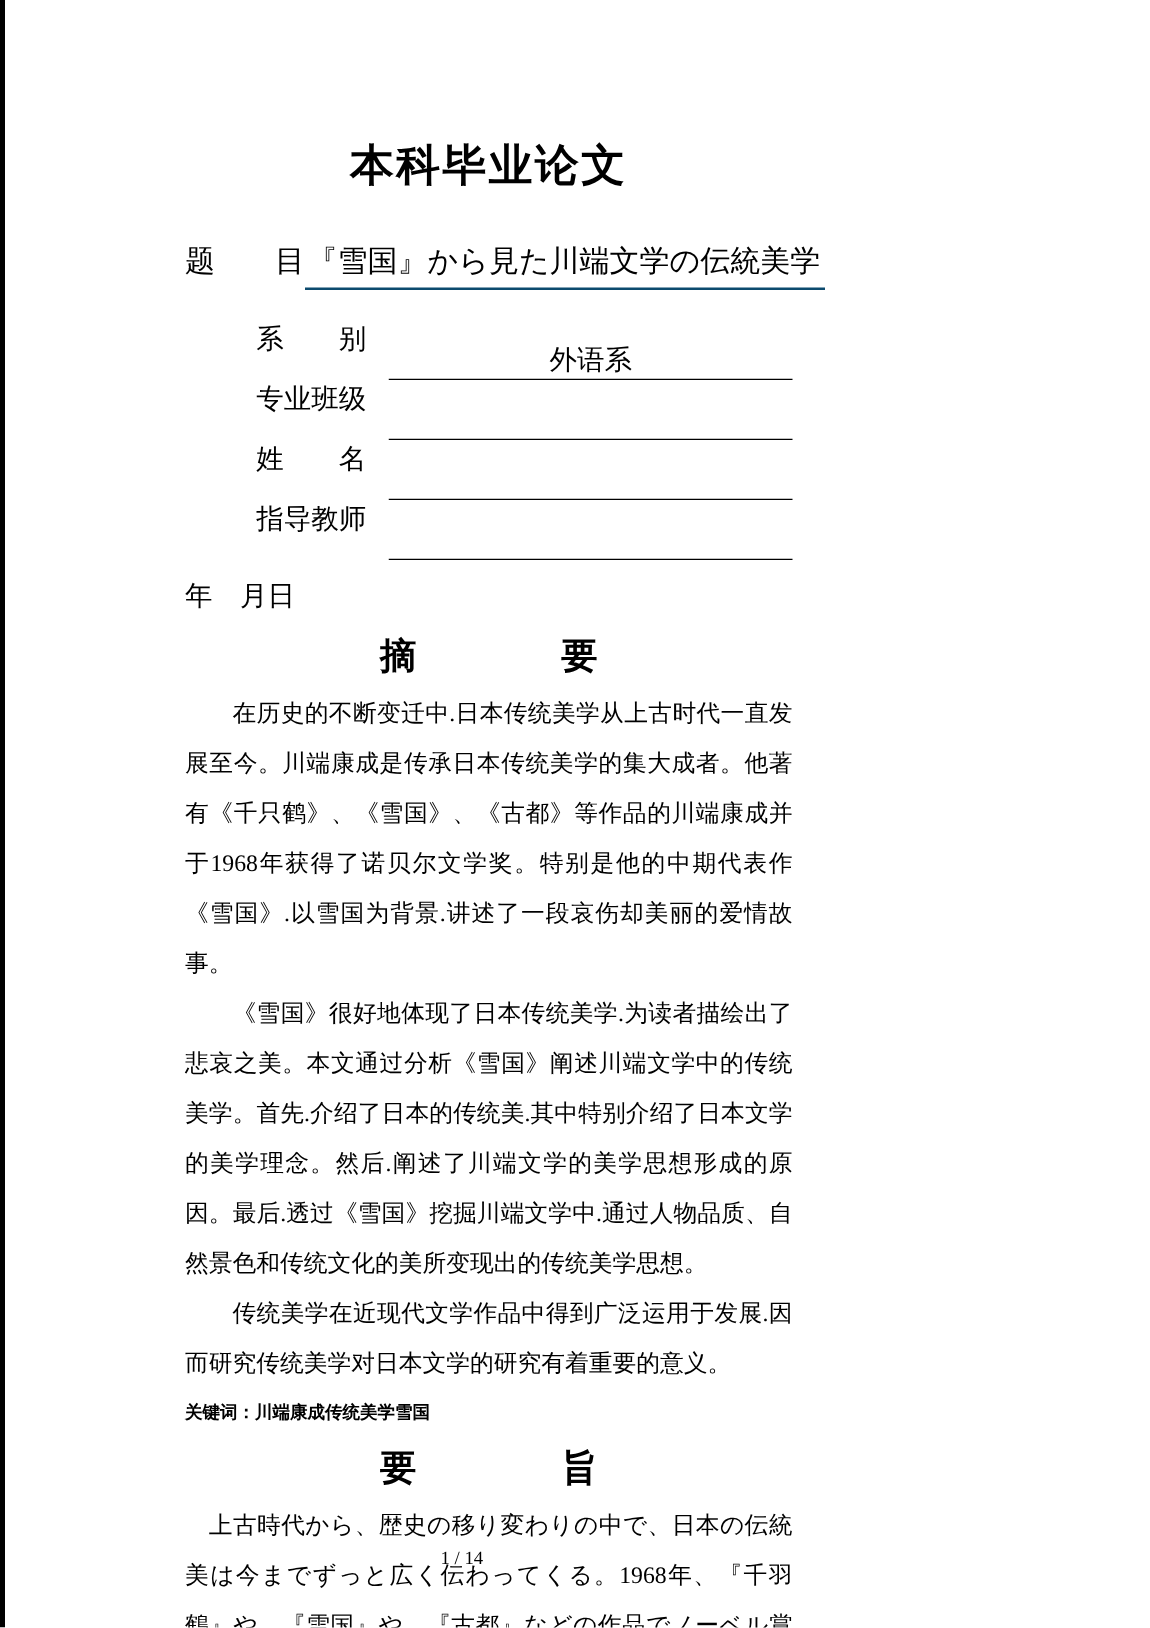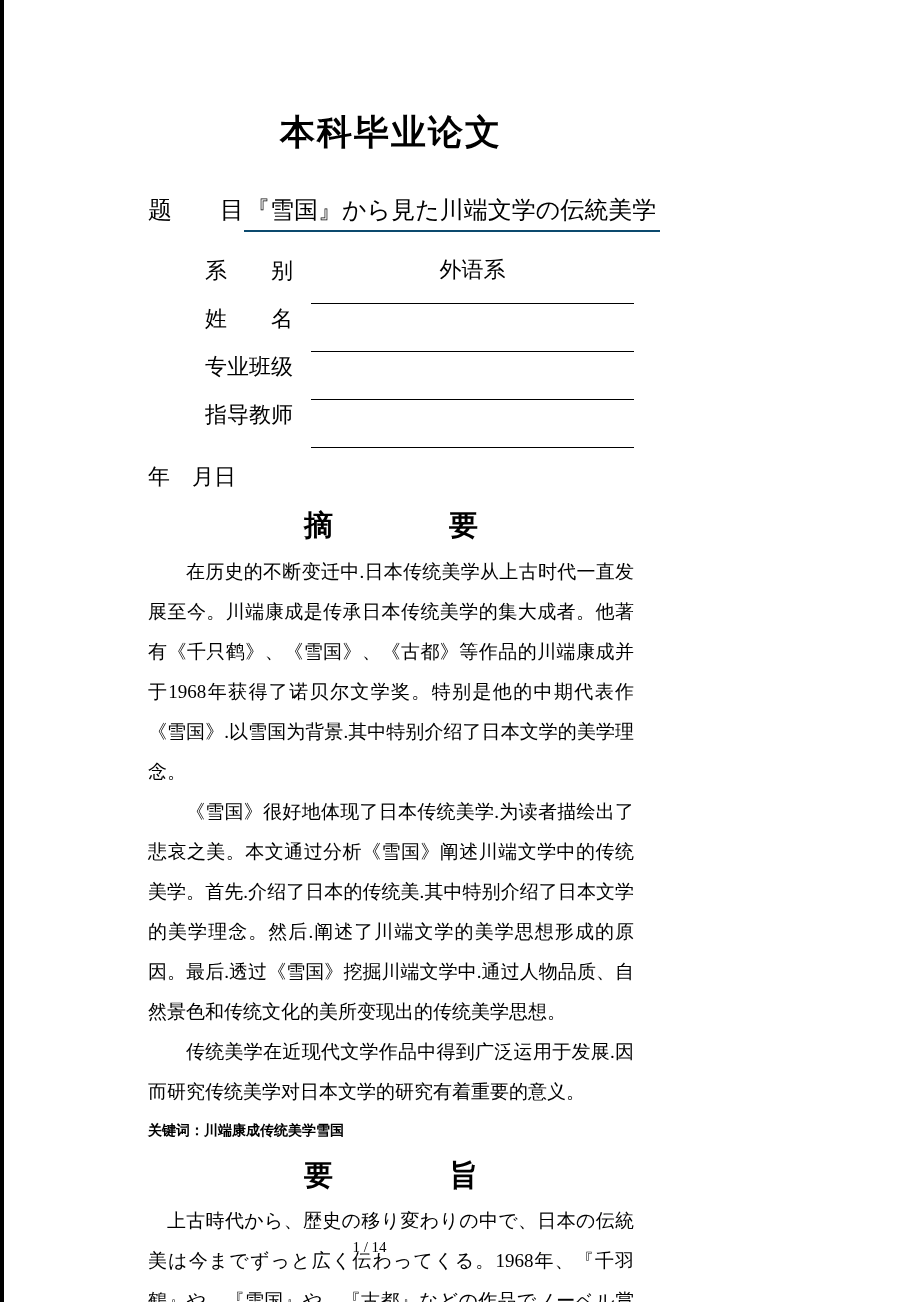--- a/index.html
+++ b/index.html
@@ -57,21 +57,21 @@
     width: 100px;
     flex: 0 0 auto;
     padding-bottom: 2px;
     white-space: nowrap;
   }
   .field-line {
     width: 352px;
     margin-left: 6px;
     border-bottom: 1.5px solid #000;
     text-align: center;
-    padding-bottom: 18px;
+    padding-bottom: 0;
     min-height: 30px;
     display: flex;
     align-items: flex-end;
     justify-content: center;
   }
   .date-line {
     margin-top: 12px;
     text-align: left;
     font-size: 22px;
     line-height: 1.5;
@@ -127,39 +127,39 @@
     <div class="topic-row">
       <span class="topic-label">题　　目</span><span class="topic-value">『雪国』から見た川端文学の伝統美学</span>
     </div>
 
     <div class="field-rows">
       <div class="field-row">
         <span class="field-label">系　　别</span>
         <span class="field-line">外语系</span>
       </div>
       <div class="field-row">
-        <span class="field-label">姓　　名</span>
+        <span class="field-label">专业班级</span>
         <span class="field-line"></span>
       </div>
       <div class="field-row">
-        <span class="field-label">专业班级</span>
+        <span class="field-label">姓　　名</span>
         <span class="field-line"></span>
       </div>
       <div class="field-row">
         <span class="field-label">指导教师</span>
         <span class="field-line"></span>
       </div>
     </div>
 
     <div class="date-line">年　月日</div>
 
     <h2 class="section-heading">摘　　　　要</h2>
 
     <div class="body-text">
-      <p>在历史的不断变迁中.日本传统美学从上古时代一直发展至今。川端康成是传承日本传统美学的集大成者。他著有《千只鹤》、《雪国》、《古都》等作品的川端康成并于1968年获得了诺贝尔文学奖。特别是他的中期代表作《雪国》.以雪国为背景.其中特别介绍了日本文学的美学理念。</p>
+      <p>在历史的不断变迁中.日本传统美学从上古时代一直发展至今。川端康成是传承日本传统美学的集大成者。他著有《千只鹤》、《雪国》、《古都》等作品的川端康成并于1968年获得了诺贝尔文学奖。特别是他的中期代表作《雪国》.以雪国为背景.讲述了一段哀伤却美丽的爱情故事。</p>
       <p>《雪国》很好地体现了日本传统美学.为读者描绘出了悲哀之美。本文通过分析《雪国》阐述川端文学中的传统美学。首先.介绍了日本的传统美.其中特别介绍了日本文学的美学理念。然后.阐述了川端文学的美学思想形成的原因。最后.透过《雪国》挖掘川端文学中.通过人物品质、自然景色和传统文化的美所变现出的传统美学思想。</p>
       <p>传统美学在近现代文学作品中得到广泛运用于发展.因而研究传统美学对日本文学的研究有着重要的意义。</p>
     </div>
 
     <div class="keywords-line">
       <span>关键词：</span><span>川端康成传统美学雪国</span>
     </div>
 
     <h2 class="section-heading">要　　　　旨</h2>
 

